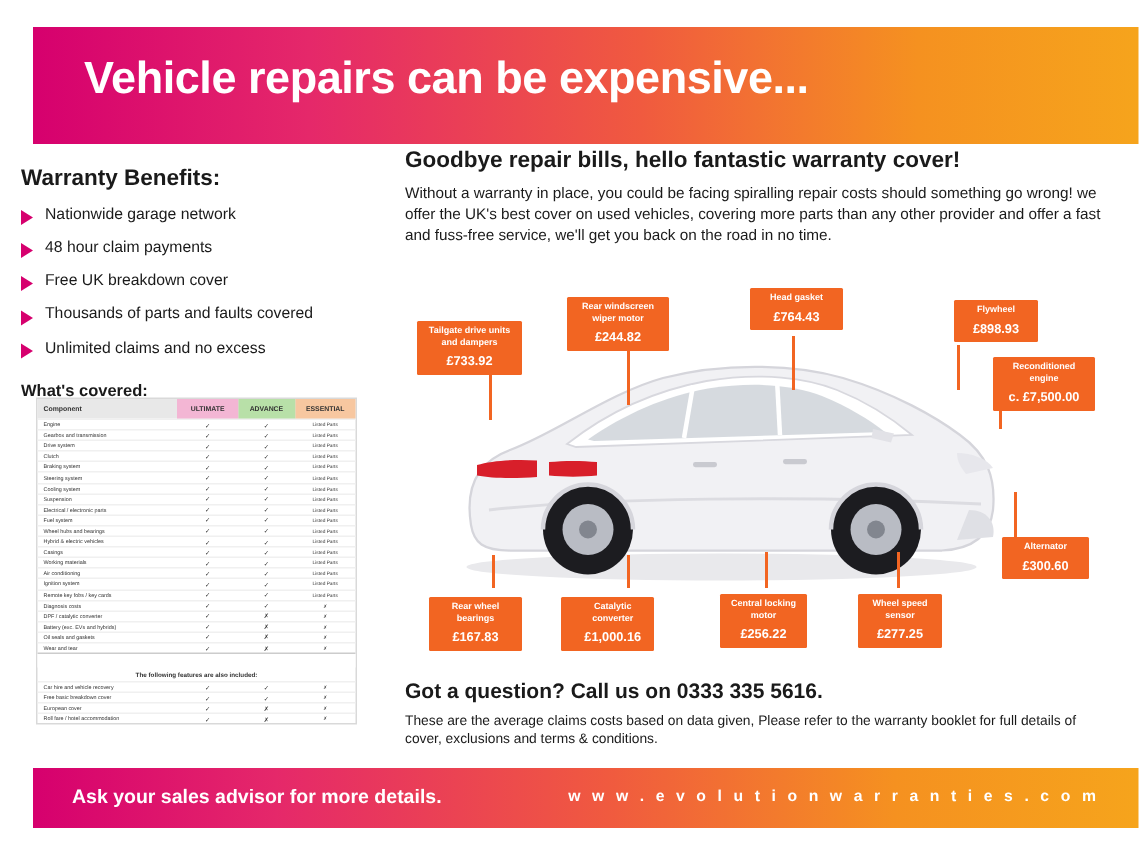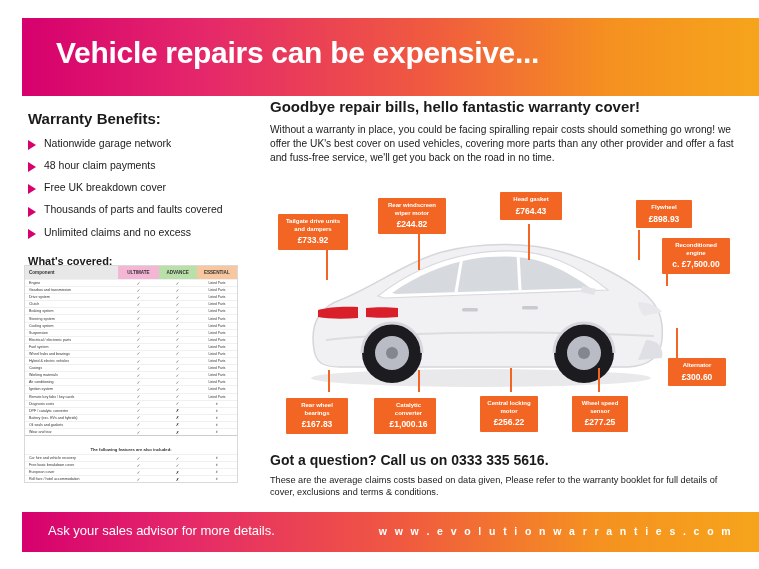--- a/index.html
+++ b/index.html
@@ -16,21 +16,21 @@
   .banner{
     position:absolute;left:22px;top:18px;width:737px;height:78px;
     background:linear-gradient(90deg,#d6006e 0%,#e5286a 25%,#f05a3f 55%,#f59120 80%,#f6a41c 100%);
   }
   .banner-title{
     position:absolute;left:34px;top:18px;
     color:#fff;font-size:30px;font-weight:bold;letter-spacing:-0.3px;
   }
 
   
-  .left-col{position:absolute;left:26px;top:110px;width:240px;}
+  .left-col{position:absolute;left:12px;top:110px;width:240px;}
   .h-benefits{font-size:15px;font-weight:bold;color:#1a1a1a;margin:0 0 10px 2px;}
   .benefit{display:flex;align-items:flex-end;margin:0 0 9px 2px;}
   .arrow{
     width:0;height:0;border-left:8px solid #d6006e;
     border-top:5px solid transparent;border-bottom:5px solid transparent;
     margin:3px 8px 0 0;flex:none;
   }
   .benefit-text{font-size:10.5px;color:#1a1a1a;line-height:1.25;}
   .h-covered{font-size:11px;font-weight:bold;color:#1a1a1a;margin:16px 0 8px 2px;}
 
@@ -77,21 +77,21 @@
   
   .q-block{position:absolute;left:270px;top:452px;width:470px;}
   .h-question{font-size:14px;font-weight:bold;color:#1a1a1a;margin:0 0 6px 0;}
   .q-text{font-size:9.2px;color:#1a1a1a;line-height:1.35;margin:0;}
 
   
   .footer{
     position:absolute;left:22px;top:512px;width:737px;height:40px;
     background:linear-gradient(90deg,#d6006e 0%,#e5286a 22%,#f05a3f 52%,#f59120 78%,#f6a41c 100%);
   }
-  .footer-left{position:absolute;left:26px;top:11px;color:#fff;font-size:13px;font-weight:normal;}
+  .footer-left{position:absolute;left:26px;top:11px;color:#fff;font-size:13px;font-weight:bold;}
   .footer-right{position:absolute;right:26px;top:13px;color:#fff;font-size:10.5px;letter-spacing:2.4px;font-weight:bold;}
 </style>
 </head>
 <body>
 
 <div class="page">
 
   <div class="banner">
     <div class="banner-title">Vehicle repairs can be expensive...</div>
   </div>

